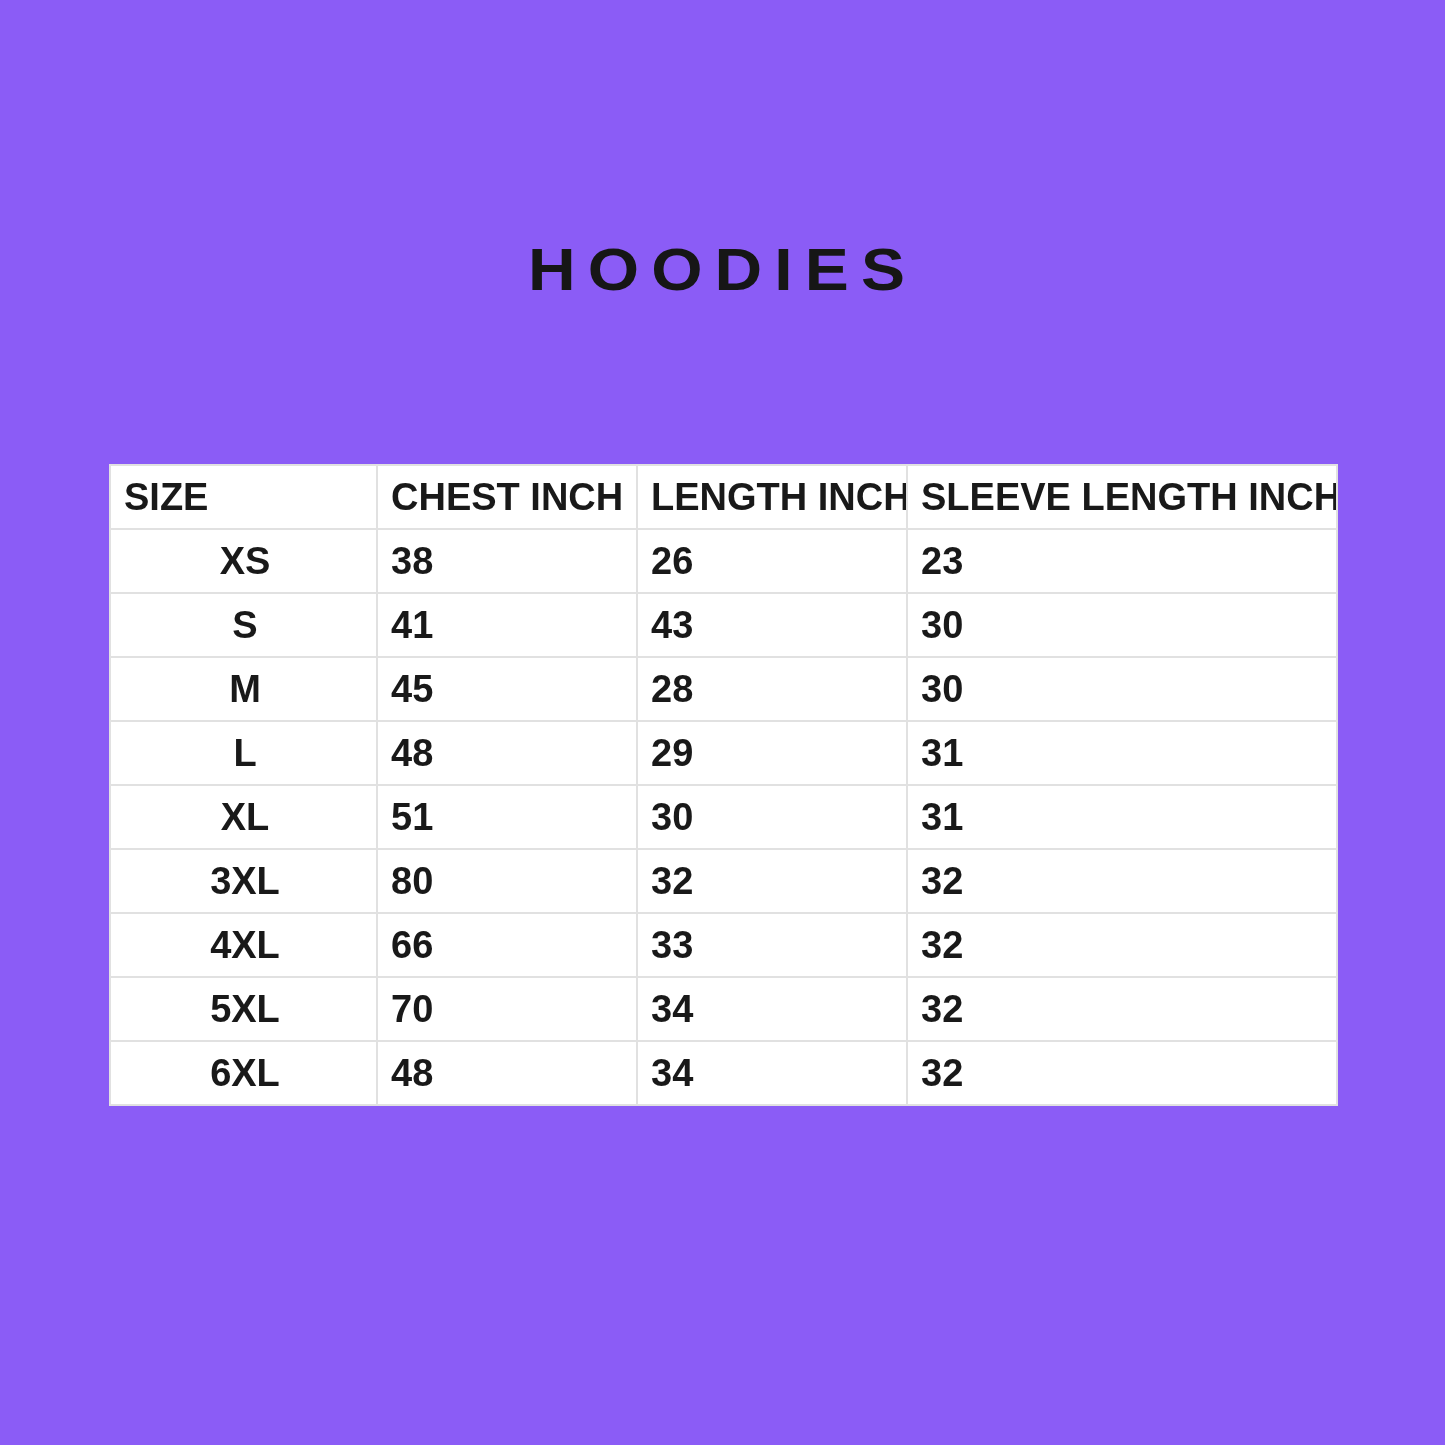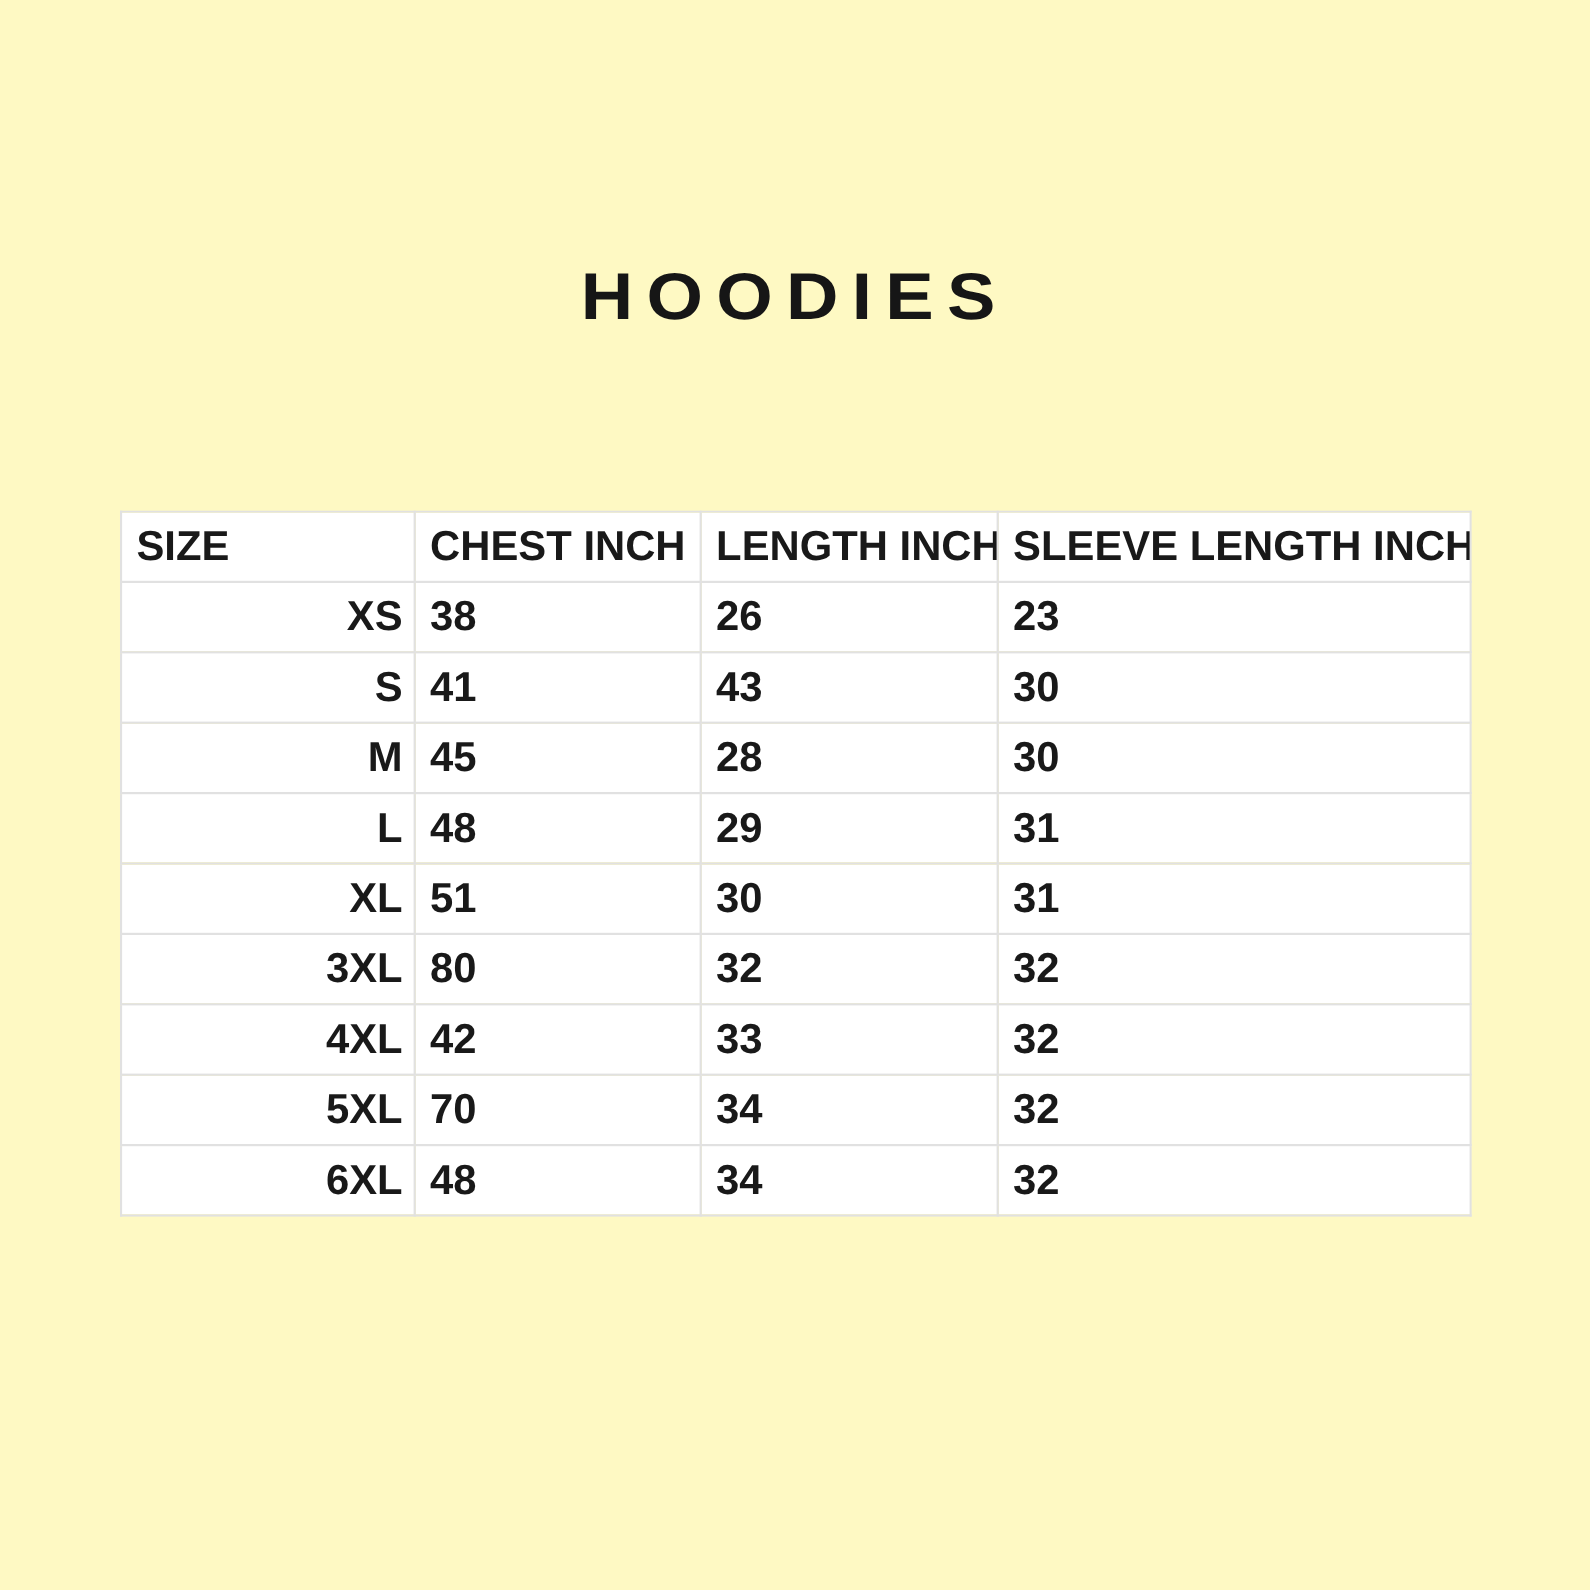--- a/index.html
+++ b/index.html
@@ -8,21 +8,21 @@
     width: 1445px;
     height: 1445px;
     background: #ffffff;
     font-family: "Liberation Sans", sans-serif;
     overflow: hidden;
   }
   .canvas {
     position: relative;
     width: 1445px;
     height: 1445px;
-    background: #fef9c3;
+    background: #8b5cf6;
   }
   .title {
     position: absolute;
     top: 240px;
     left: 0;
     width: 100%;
     margin: 0;
     text-align: center;
     font-size: 60px;
     line-height: 1;
@@ -50,21 +50,21 @@
     height: 64px;
     font-size: 38px;
     font-weight: bold;
     color: #191919;
     padding: 0 10px 0 13px;
     white-space: nowrap;
     overflow: hidden;
     background: #ffffff;
   }
   .size-table th { text-align: left; margin-top: 38px; }
-  .size-table td.label { text-align: right; }
+  .size-table td.label { text-align: center; }
   .size-table td.num { text-align: left; padding-right: 9px; }
 </style>
 </head>
 <body>
 
 <div class="canvas">
 
   <h1 class="title">HOODIES</h1>
 
   <div class="table-wrap">
@@ -115,21 +115,21 @@
             <td class="num">31</td>
           </tr>
           <tr>
             <td class="label">3XL</td>
             <td class="num">80</td>
             <td class="num">32</td>
             <td class="num">32</td>
           </tr>
           <tr>
             <td class="label">4XL</td>
-            <td class="num">42</td>
+            <td class="num">66</td>
             <td class="num">33</td>
             <td class="num">32</td>
           </tr>
           <tr>
             <td class="label">5XL</td>
             <td class="num">70</td>
             <td class="num">34</td>
             <td class="num">32</td>
           </tr>
           <tr>

